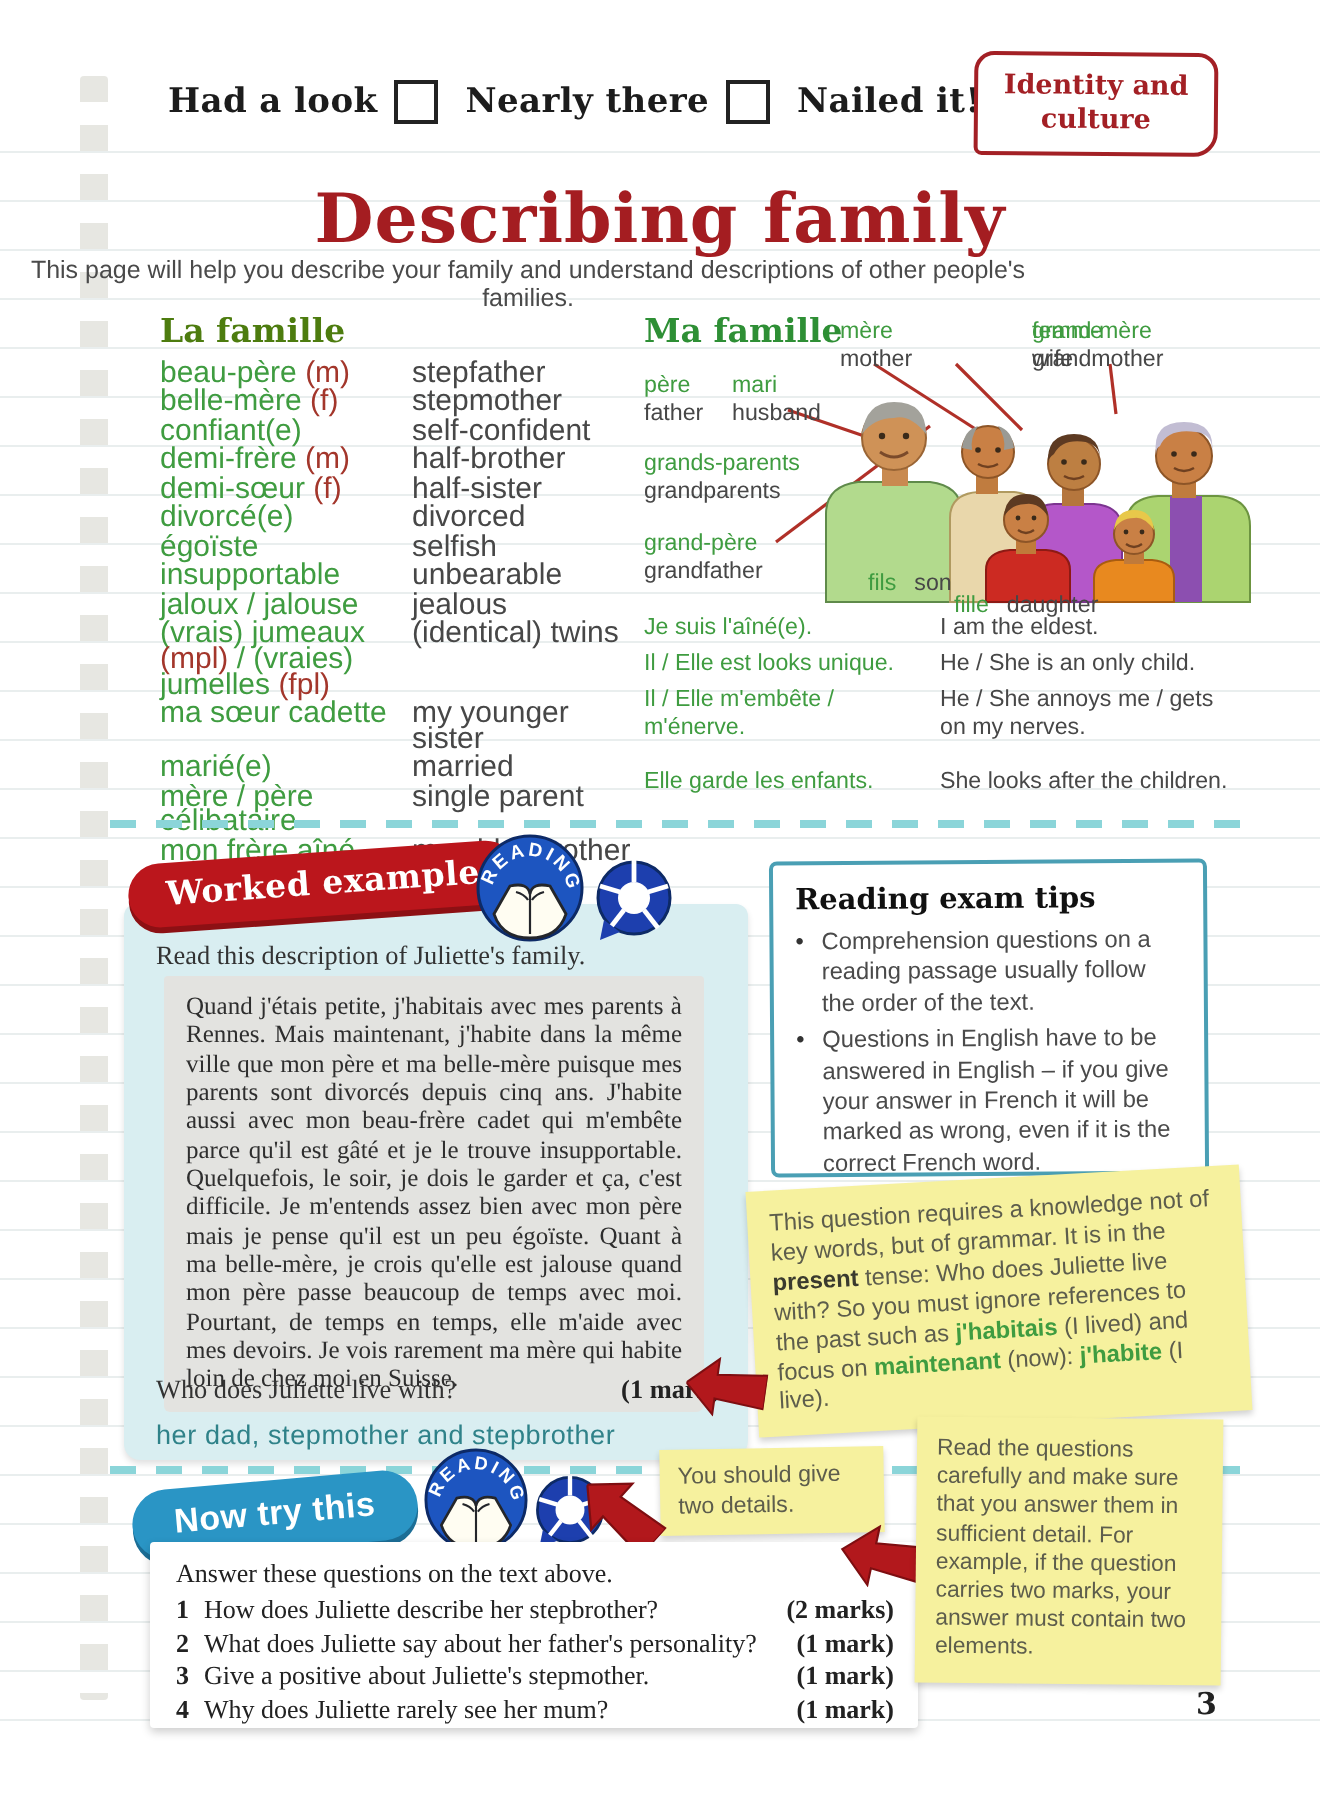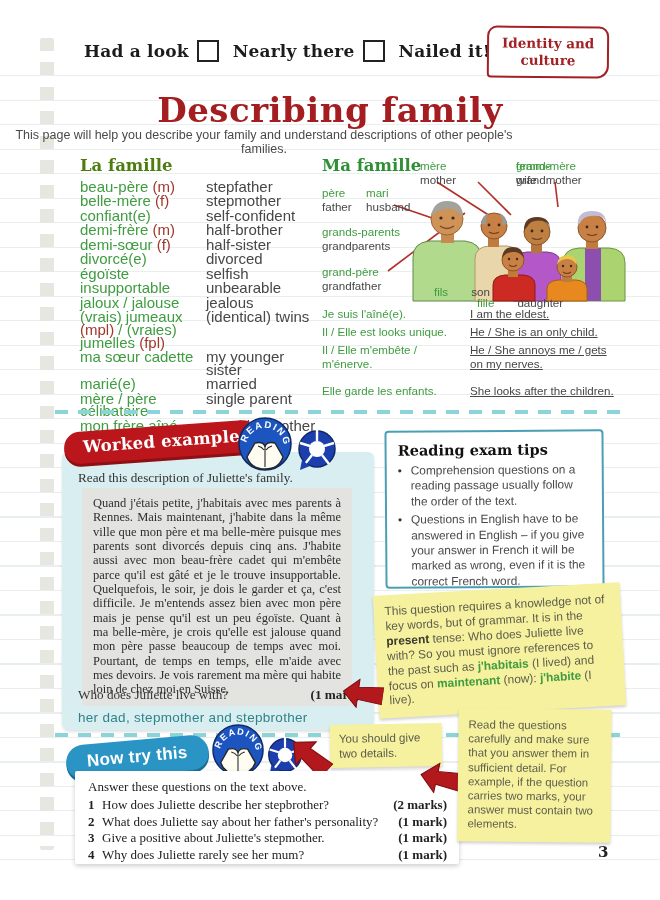--- a/index.html
+++ b/index.html
@@ -39,31 +39,31 @@
     font-size:15px; line-height:12.6px; }
   .v-fr { color:#3f9c40; }
   .v-en { color:#474747; }
   .gmark { color:#a3362b; }
 
   
   .mafam-heading { position:absolute; left:322px; top:156px; font-size:16.5px; color:#2e8f35; }
   .fam-label { position:absolute; font-size:11.6px; line-height:13.5px; }
   .fam-label .fr { color:#3f9c40; display:block; }
   .fam-label .en { color:#474747; display:block; }
-  .fam-label.inline { display:flex; gap:23px; }
+  .fam-label.inline { display:flex; gap:9px; }
   .fam-label.inline .fr,.fam-label.inline .en { display:inline; }
 
   .fam-illustration { position:absolute; left:395px; top:183px; width:235px; height:120px; }
   .fam-lines { position:absolute; left:315px; top:155px; width:330px; height:160px; pointer-events:none; }
 
   .sentence-grid { position:absolute; left:322px; top:307px; width:300px;
     display:grid; grid-template-columns:148px 1fr; row-gap:3.5px;
     font-size:11.6px; line-height:14.3px; }
   .s-fr { color:#3f9c40; }
-  .s-en { color:#474747;text-decoration:underline; }
+  .s-en { color:#474747; }
   .sent-gap { height:6px; grid-column:1 / 3; }
 
   
   .divider { position:absolute; left:55px; width:566px; height:4px;
     background:repeating-linear-gradient(90deg, #8bd5d9 0 13px, transparent 13px 23px); }
   .divider-1 { top:410px; } .divider-2 { top:733px; }
 
   
   .we-box { position:absolute; left:62px; top:452px; width:312px; height:278px;
     background:#d9eef1; border-radius:6px 6px 10px 8px; box-shadow:0 2px 3px rgba(0,0,0,.12); }

